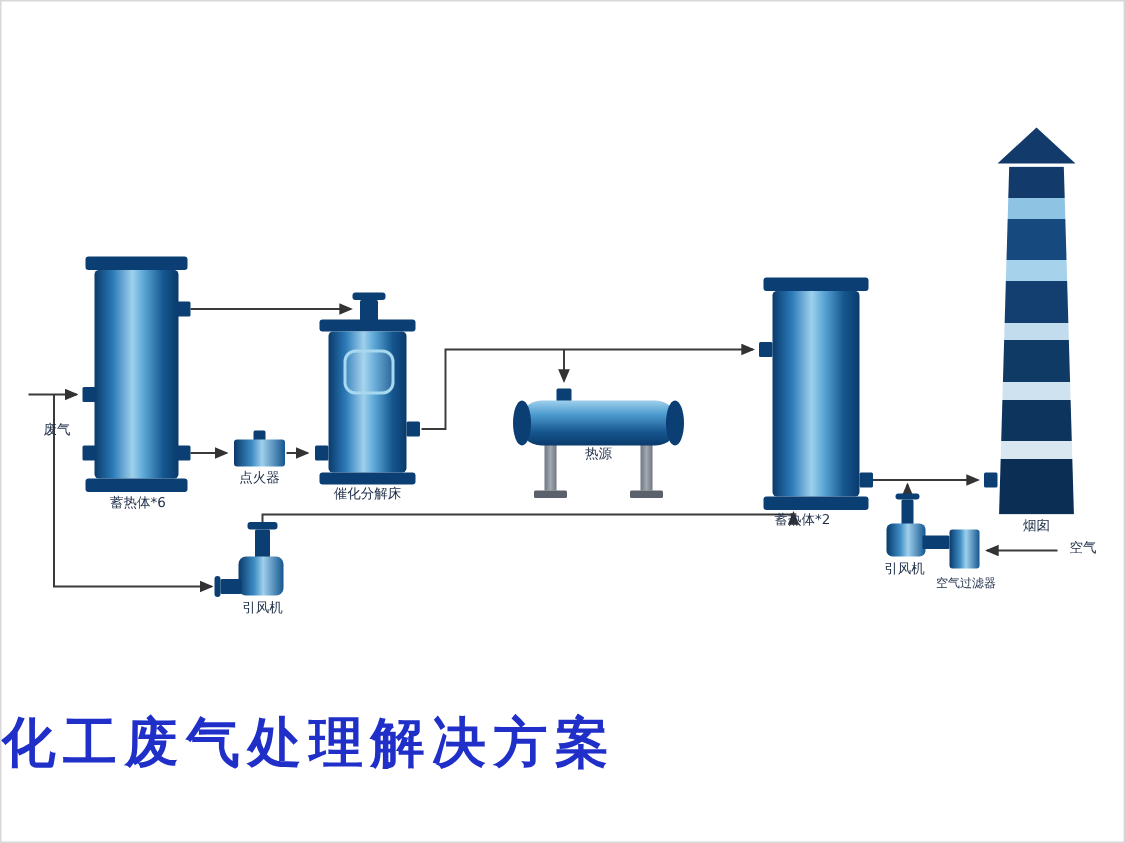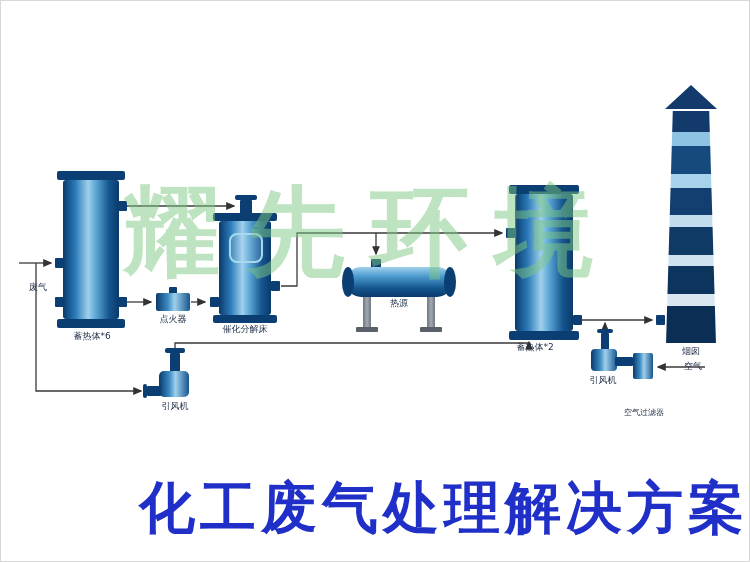--- a/index.html
+++ b/index.html
@@ -57,34 +57,34 @@
       #0f3a66 50%,#0f3a66 62%,
       #cfe2f0 62%,#cfe2f0 67%,
       #0d345c 67%,#0d345c 79%,
       #d9e7f1 79%,#d9e7f1 84%,
       #0b2f54 84%,#0b2f54 100%);
   }
   .lbl{
     position:absolute;font-size:9px;line-height:11px;color:#1c2c46;
     text-align:center;white-space:nowrap;z-index:3;
   }
-  .lbl-sm{font-size:8px;margin-top:24px;}
+  .lbl-sm{font-size:8px;}
   .lines{position:absolute;left:0;top:0;z-index:1;}
   .equip{z-index:2;}
   .watermark{
     position:absolute;left:122px;top:180px;width:560px;z-index:4;
     font-family:"DejaVu Serif",serif;font-weight:bold;
     font-size:98px;line-height:1.05;letter-spacing:26px;
     color:var(--watermark-green);opacity:0.5;white-space:nowrap;
     pointer-events:none;
   }
   .title{
     position:absolute;left:0;right:0;top:470px;z-index:3;
-    text-align:right;font-family:"DejaVu Serif",serif;font-weight:bold;
-    font-size:56px;letter-spacing:5px;color:var(--title-text);
+    text-align:left;font-family:"DejaVu Serif",serif;font-weight:bold;
+    font-size:36px;letter-spacing:5px;color:var(--title-text);
   }
 </style>
 </head>
 <body>
 
 <div class="page">
 
   <svg class="lines" width="750" height="562">
     <defs>
       <marker id="arr" markerWidth="7" markerHeight="7" refX="6" refY="3" orient="auto">
@@ -120,21 +120,21 @@
   <div class="lbl" style="left:150px;top:313px;width:44px;">点火器</div>
 
   <div class="flange equip abs" style="left:234px;top:194px;width:22px;height:5px;"></div>
   <div class="nozzle equip abs" style="left:239px;top:199px;width:12px;height:19px;"></div>
   <div class="flange equip abs" style="left:212px;top:212px;width:64px;height:8px;"></div>
   <div class="vcyl equip" style="left:218px;top:220px;width:52px;height:94px;"></div>
   <div class="window equip abs" style="left:228px;top:232px;width:30px;height:26px;"></div>
   <div class="flange equip abs" style="left:212px;top:314px;width:64px;height:8px;"></div>
   <div class="nozzle equip abs" style="left:209px;top:296px;width:9px;height:10px;"></div>
   <div class="nozzle equip abs" style="left:270px;top:280px;width:9px;height:10px;"></div>
-  <div class="lbl" style="left:206px;top:324px;width:76px;font-family:Liberation Mono, monospace;">催化分解床</div>
+  <div class="lbl" style="left:206px;top:324px;width:76px;">催化分解床</div>
 
   <div class="nozzle equip abs" style="left:370px;top:258px;width:10px;height:9px;"></div>
   <div class="leg equip abs" style="left:362px;top:295px;width:8px;height:31px;"></div>
   <div class="leg equip abs" style="left:426px;top:295px;width:8px;height:31px;"></div>
   <div class="foot equip abs" style="left:355px;top:326px;width:22px;height:5px;"></div>
   <div class="foot equip abs" style="left:419px;top:326px;width:22px;height:5px;"></div>
   <div class="hcyl equip" style="left:345px;top:266px;width:106px;height:30px;"></div>
   <div class="endcap equip abs" style="left:341px;top:266px;width:12px;height:30px;"></div>
   <div class="endcap equip abs" style="left:443px;top:266px;width:12px;height:30px;"></div>
   <div class="lbl" style="left:378px;top:297px;width:40px;">热源</div>
@@ -161,19 +161,18 @@
   <div class="flange equip abs" style="left:596px;top:328px;width:16px;height:4px;"></div>
   <div class="nozzle equip abs" style="left:600px;top:332px;width:8px;height:18px;"></div>
   <div class="smallbox equip" style="left:590px;top:348px;width:26px;height:22px;border-radius:4px;"></div>
   <div class="nozzle equip abs" style="left:614px;top:356px;width:18px;height:9px;"></div>
   <div class="lbl" style="left:580px;top:374px;width:44px;">引风机</div>
 
   <div class="smallbox equip" style="left:632px;top:352px;width:20px;height:26px;"></div>
   <div class="lbl lbl-sm" style="left:616px;top:382px;width:54px;">空气过滤器</div>
 
   <div class="lbl" style="left:20px;top:281px;width:26px;text-align:right;">废气</div>
-  <div class="lbl" style="left:678px;top:360px;width:28px;">空气</div>
+  <div class="lbl" style="left:702px;top:360px;width:28px;text-align:right;">空气</div>
 
-  <div class="watermark">耀先环境</div>
 
   <div class="title">化工废气处理解决方案</div>
 
 </div>
 
 </body></html>

